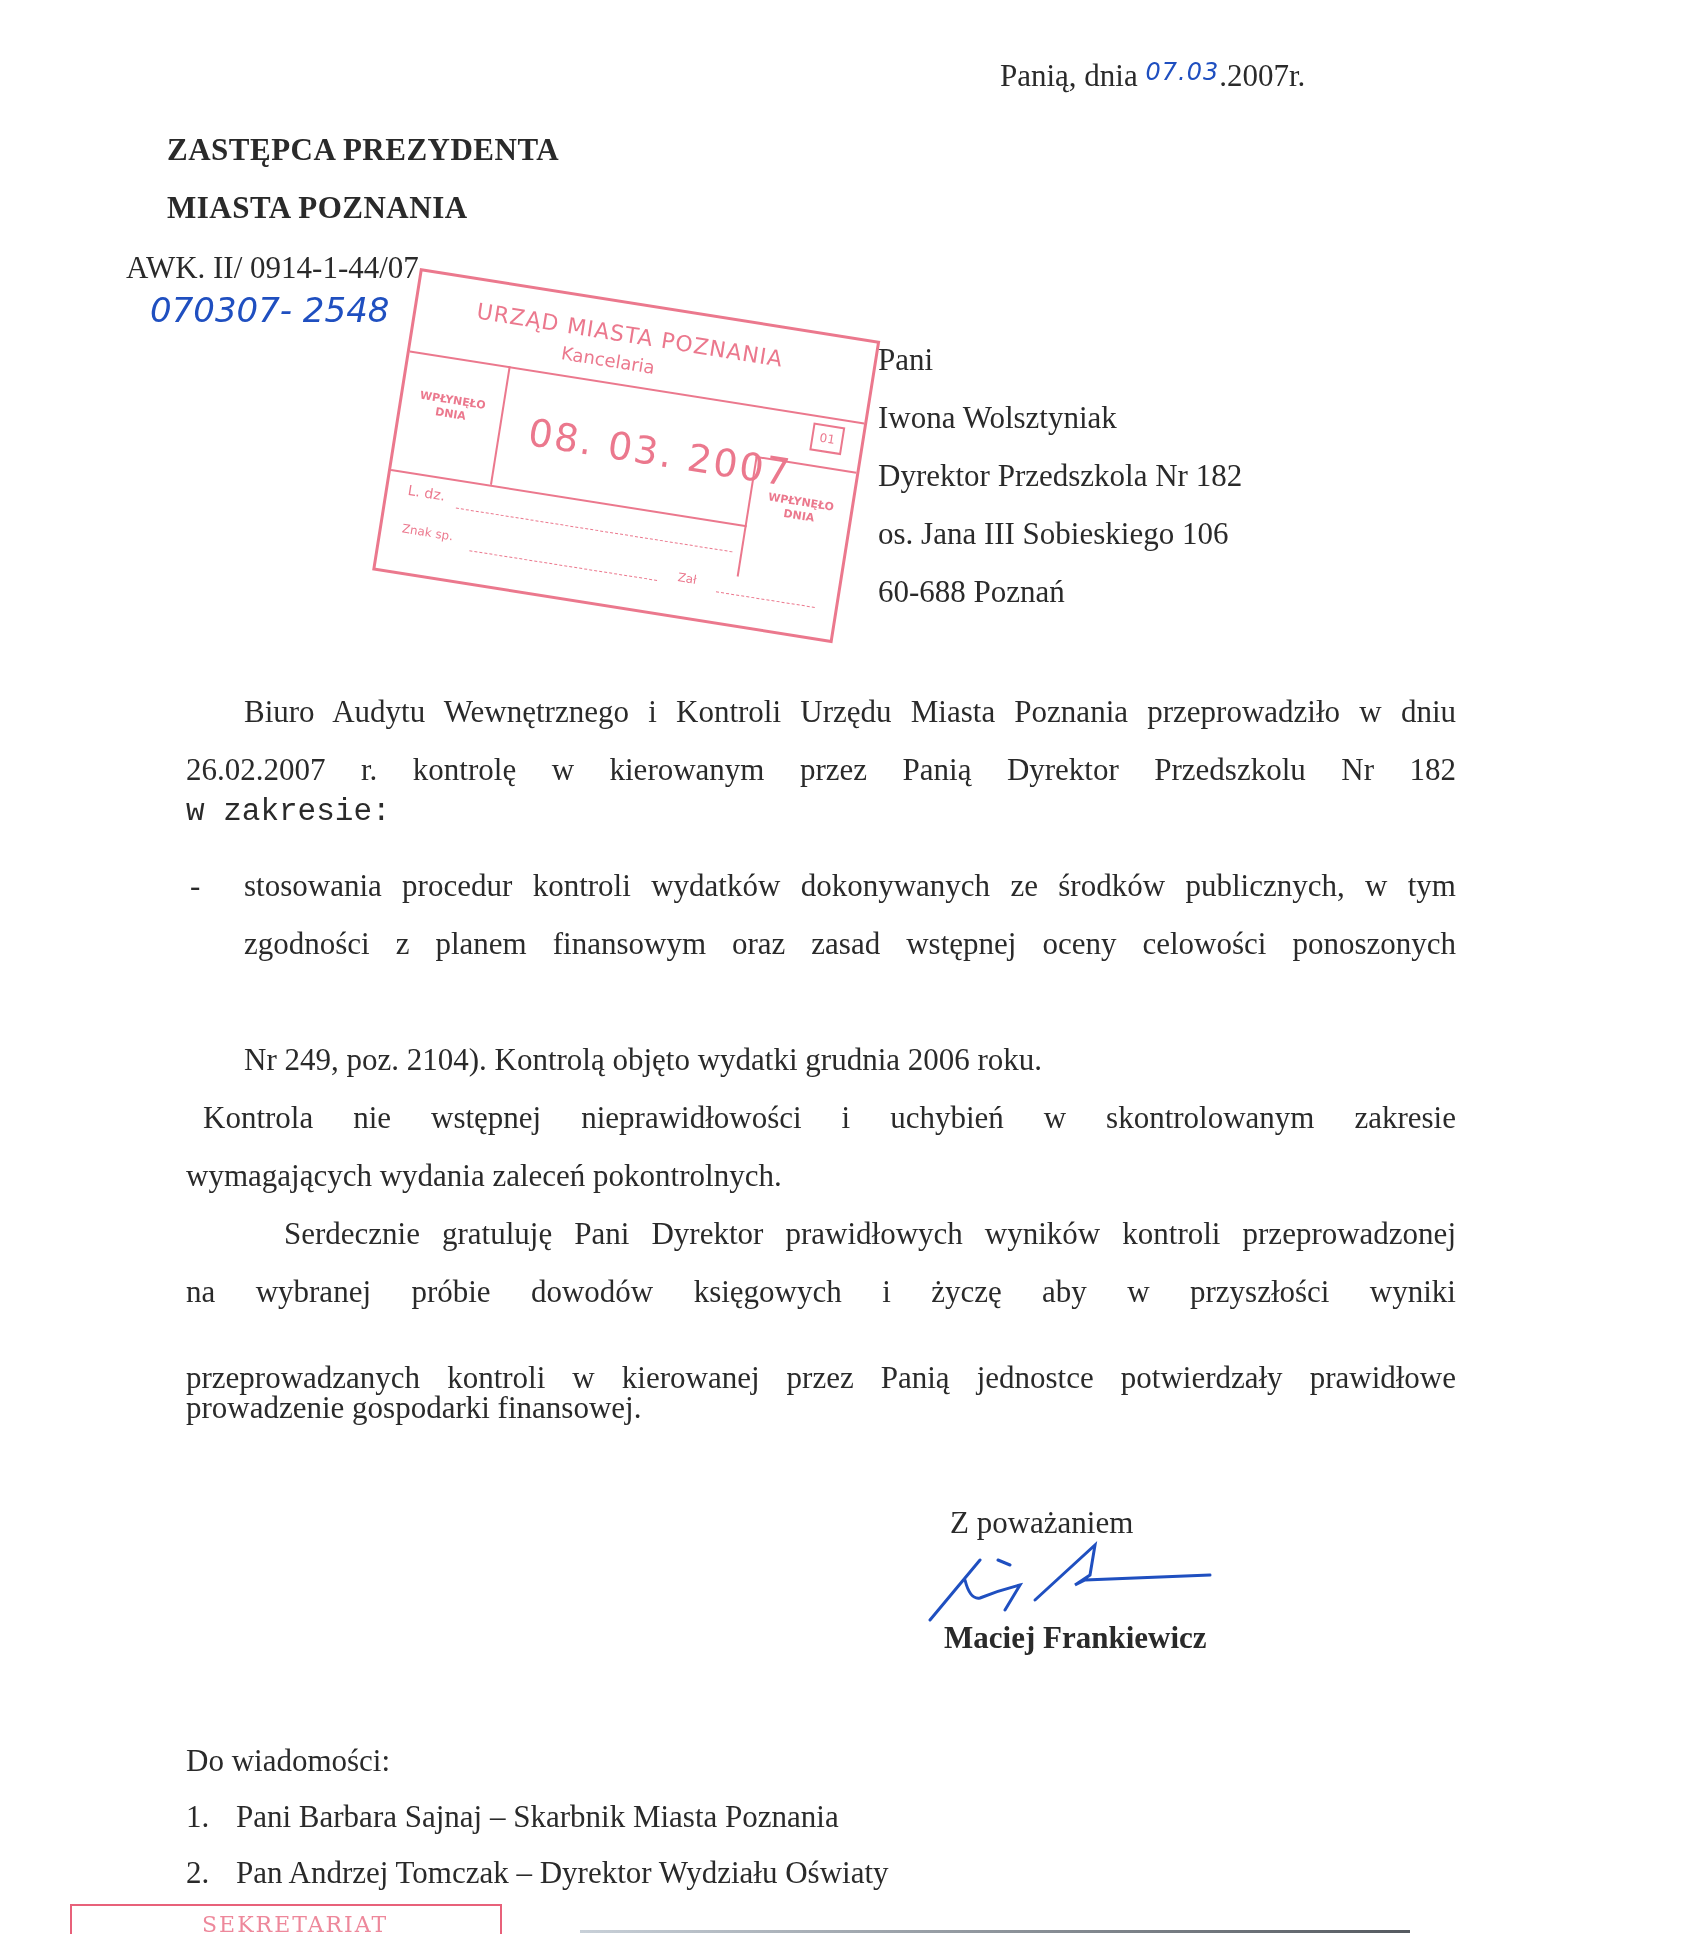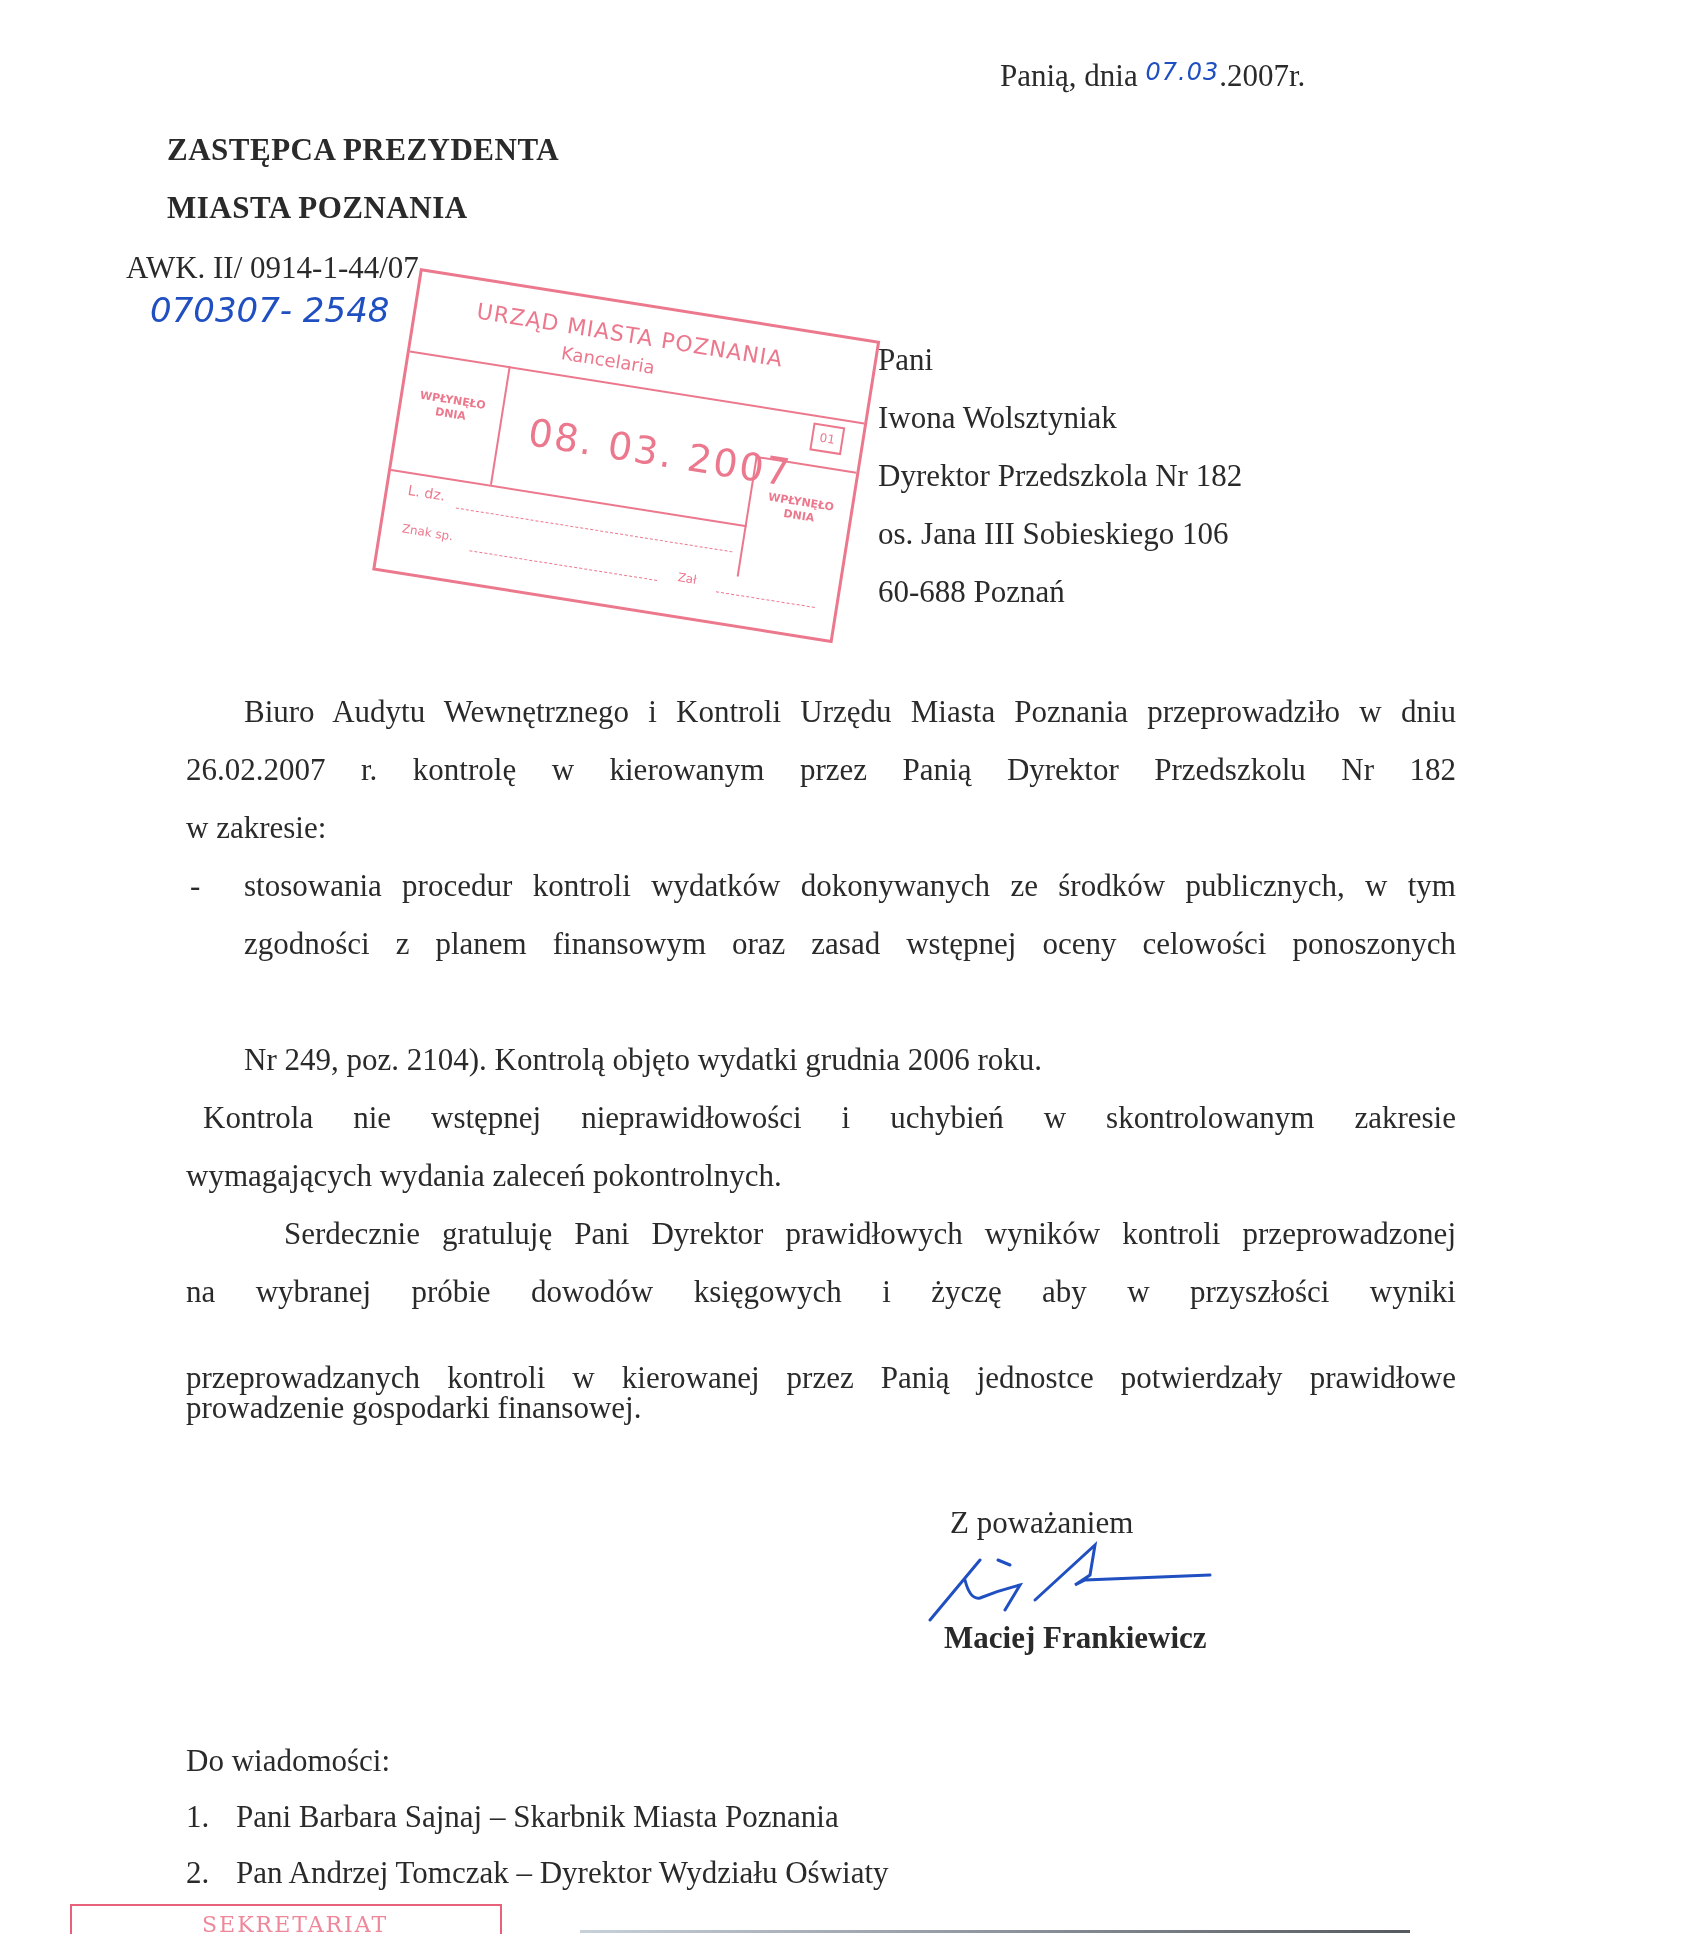--- a/index.html
+++ b/index.html
@@ -96,21 +96,21 @@
 
 <div class="abs addr a0">Pani</div>
 <div class="abs addr a1">Iwona Wolsztyniak</div>
 <div class="abs addr a2">Dyrektor Przedszkola Nr 182</div>
 <div class="abs addr a3">os. Jana III Sobieskiego 106</div>
 <div class="abs addr a4">60-688 Poznań</div>
 
 <div class="abs para" style="top:694px; height:160px;">
   <div class="line justify" style="top:0; left:58px; width:1212px;">Biuro Audytu Wewnętrznego i Kontroli Urzędu Miasta Poznania przeprowadziło  w dniu</div>
   <div class="line justify" style="top:58px;">26.02.2007 r. kontrolę w kierowanym przez Panią Dyrektor Przedszkolu Nr 182</div>
-  <div class="line" style="top:116px;">w zakresie:</div>
+  <div class="line" style="top:100px;font-family:Liberation Mono, monospace;">w zakresie:</div>
 </div>
 
 <div class="abs para" style="top:868px; height:240px;">
   <div class="line" style="top:0; left:4px; width:20px;">-</div>
   <div class="line justify" style="top:0; left:58px; width:1212px;">stosowania procedur kontroli wydatków dokonywanych ze środków publicznych, w tym</div>
   <div class="line justify" style="top:58px; left:58px; width:1212px;">zgodności z planem finansowym oraz zasad wstępnej oceny celowości  ponoszonych</div>
   <div class="line" style="top:174px; left:58px;">Nr 249, poz. 2104). Kontrolą objęto wydatki  grudnia  2006 roku.</div>
 </div>
 
 <div class="abs para" style="top:1100px; height:110px;">

